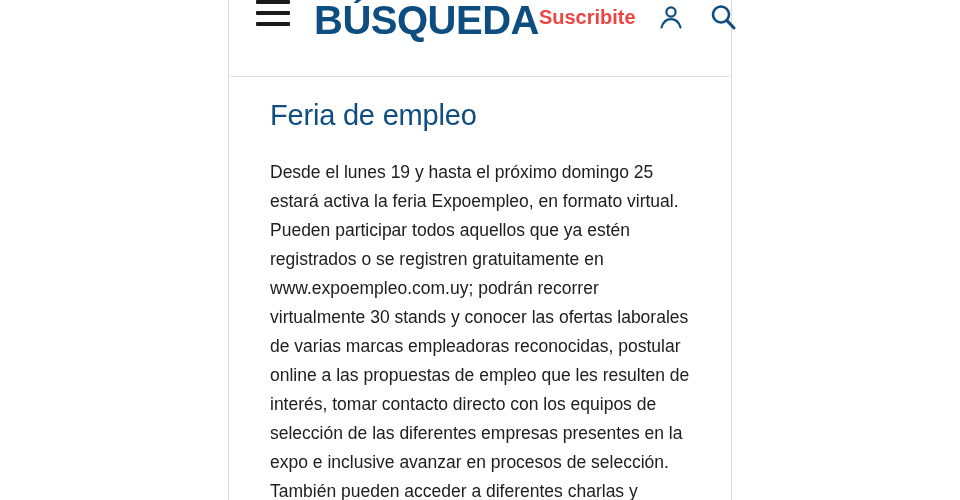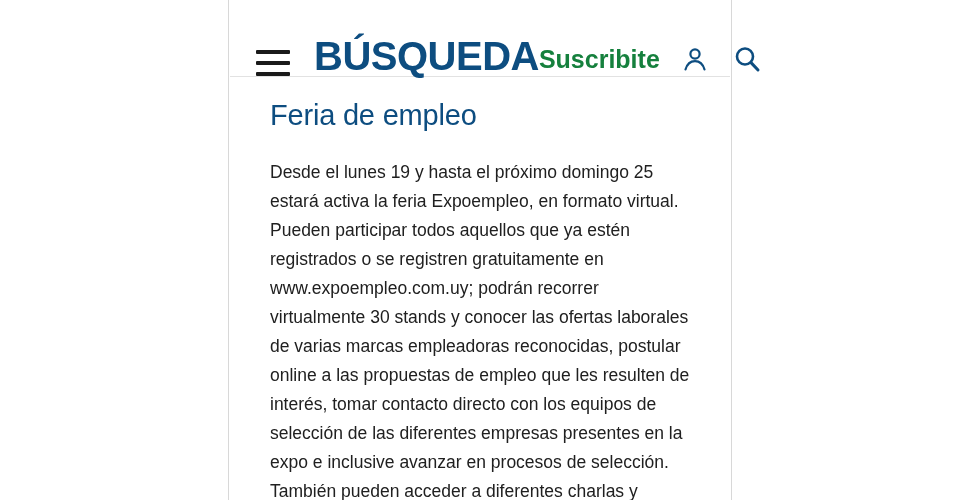--- a/index.html
+++ b/index.html
@@ -50,21 +50,21 @@
     background: #ffffff;
   }
 
   
   .site-header {
     position: relative;
     height: 77px;
     background: #ffffff;
     border-bottom: 1px solid #e2e2e2;
     display: flex;
-    align-items: flex-end;
+    align-items: flex-start;
     padding: 0 14px 0 26px;
     box-sizing: border-box;
   }
 
   .hamburger {
     width: 34px;
     height: 26px;
     display: flex;
     flex-direction: column;
     justify-content: space-between;
@@ -92,23 +92,23 @@
   }
 
   .header-right {
     margin-left: auto;
     display: flex;
     align-items: center;
     gap: 18px;
   }
 
   .subscribe-link {
-    font-size: 25px;
+    font-size: 20px;
     font-weight: bold;
-    color: #15803d;
+    color: #ef4444;
     text-decoration: none;
     white-space: nowrap;
   }
 
   .icon-btn {
     width: 34px;
     height: 34px;
     display: flex;
     align-items: center;
     justify-content: center;

